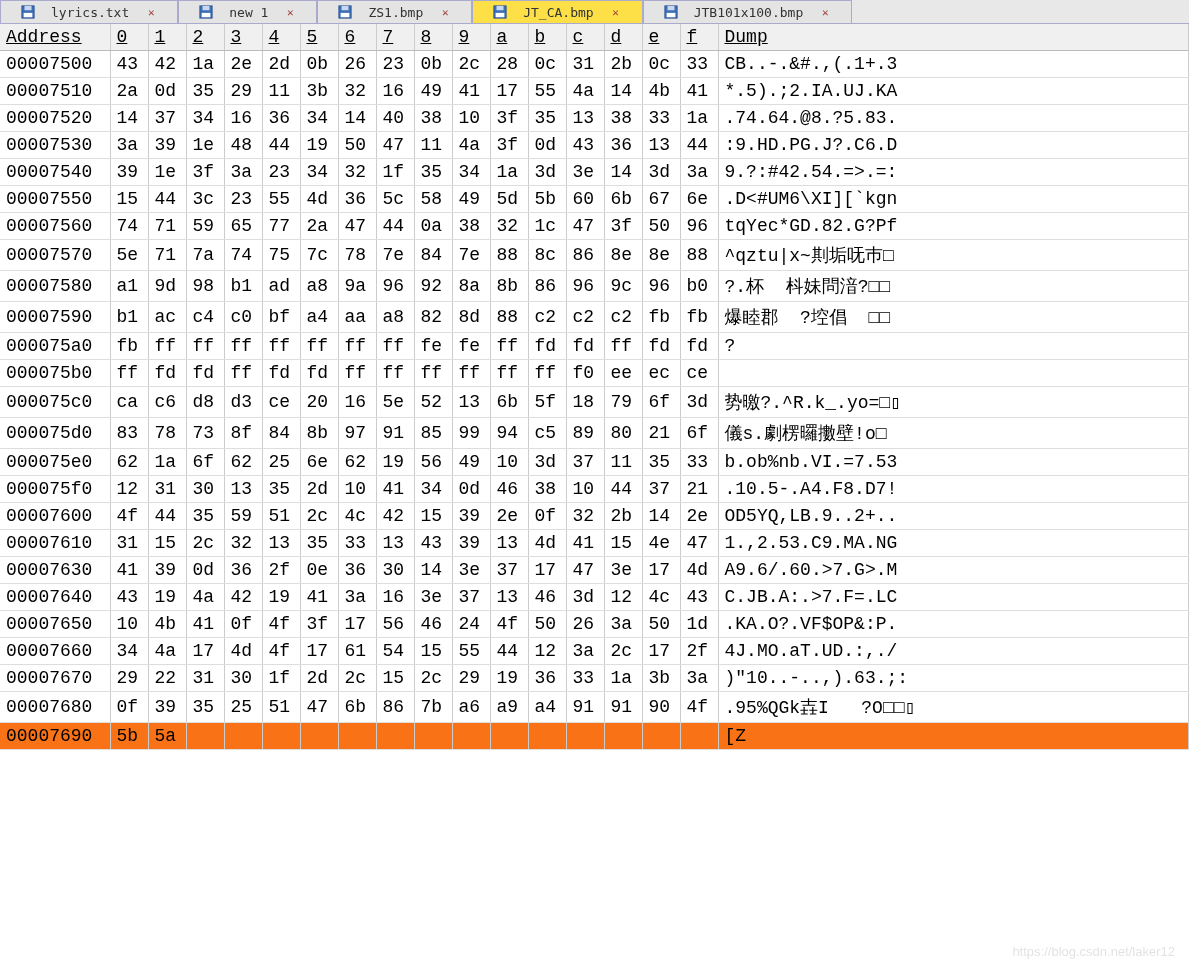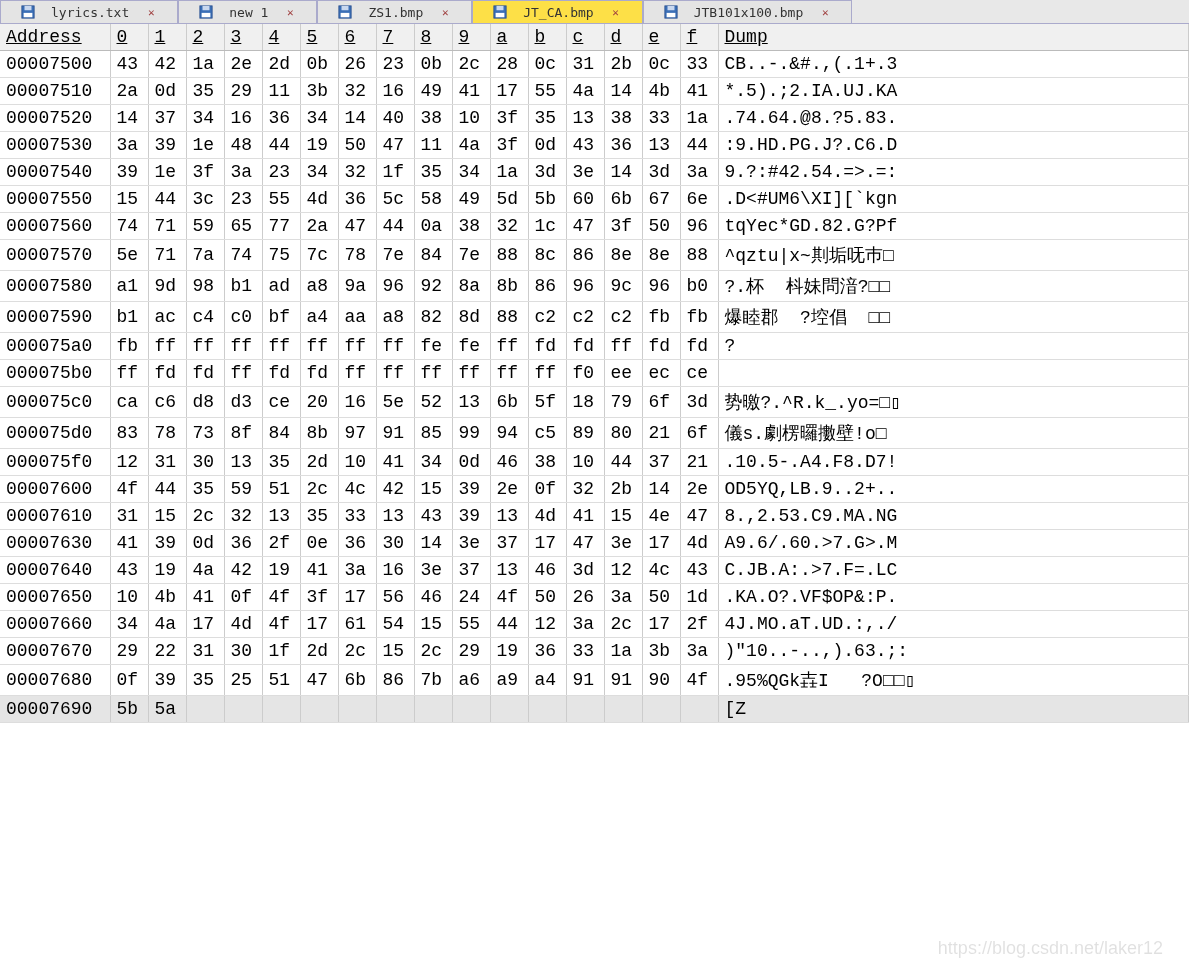--- a/index.html
+++ b/index.html
@@ -8,23 +8,23 @@
 .tab { display: flex; align-items: center; padding: 0 20px; border: 1px solid #aac; border-bottom: none; background: #e4e4e4; font-size: 13px; font-family: "Consolas",monospace; gap: 16px; height: 23px; color: #333; }
 .tab.active { background: #fde047; }
 .tab .disk { width: 14px; height: 14px; display: inline-block; }
 .tab .close { width: 12px; height: 12px; display: inline-flex; align-items: center; justify-content: center; font-size: 11px; color: #a04040; font-weight: bold; }
 .grid { width: 100%; border-collapse: collapse; }
 .grid th, .grid td { border-right: 1px solid #ccc; border-bottom: 1px solid #ddd; padding: 3px 6px; text-align: left; font-weight: normal; white-space: pre; }
 .grid thead th { background: #f0f0f0; border-bottom: 1px solid #bbb; font-size: 18px; text-decoration: underline; }
 .addr { width: 110px; }
 .hx { width: 38px; text-align: center; }
 .dump { min-width: 260px; }
-.current-row td { background: #e5e5e5; }
+.current-row td { background: #f97316; }
 .cursor { border-left: 1px solid #000; padding-left: 2px; }
-.watermark { position: fixed; right: 26px; bottom: 6px; font-size: 18px; color: rgba(0,0,0,0.12); font-family: Arial,sans-serif; }
+.watermark { position: fixed; right: 14px; bottom: 6px; font-size: 13px; color: rgba(0,0,0,0.12); font-family: Arial,sans-serif; }
 </style>
 </head>
 <body>
 
 <div class="tabbar" id="tabbar">
     <div class="tab">
       <svg class="disk" viewBox="0 0 16 16">
         <rect x="1" y="1" width="14" height="14" fill="#3b6fb6" stroke="#2a5090"></rect>
         <rect x="4" y="1" width="8" height="5" fill="#c9d8ef"></rect>
         <rect x="3" y="9" width="10" height="5" fill="#fff"></rect>
@@ -368,20 +368,40 @@
         <td class="hx">99</td>
         <td class="hx">94</td>
         <td class="hx">c5</td>
         <td class="hx">89</td>
         <td class="hx">80</td>
         <td class="hx">21</td>
         <td class="hx">6f</td>
         <td class="dump">儀s.劇楞曪擻壁!o□</td>
       </tr>
       <tr>
+        <td class="addr">000075e0</td>
+        <td class="hx">62</td>
+        <td class="hx">1a</td>
+        <td class="hx">6f</td>
+        <td class="hx">62</td>
+        <td class="hx">25</td>
+        <td class="hx">6e</td>
+        <td class="hx">62</td>
+        <td class="hx">19</td>
+        <td class="hx">56</td>
+        <td class="hx">49</td>
+        <td class="hx">10</td>
+        <td class="hx">3d</td>
+        <td class="hx">37</td>
+        <td class="hx">11</td>
+        <td class="hx">35</td>
+        <td class="hx">33</td>
+        <td class="dump">b.ob%nb.VI.=7.53</td>
+      </tr>
+      <tr>
         <td class="addr">000075f0</td>
         <td class="hx">12</td>
         <td class="hx">31</td>
         <td class="hx">30</td>
         <td class="hx">13</td>
         <td class="hx">35</td>
         <td class="hx">2d</td>
         <td class="hx">10</td>
         <td class="hx">41</td>
         <td class="hx">34</td>
@@ -425,21 +445,21 @@
         <td class="hx">33</td>
         <td class="hx">13</td>
         <td class="hx">43</td>
         <td class="hx">39</td>
         <td class="hx">13</td>
         <td class="hx">4d</td>
         <td class="hx">41</td>
         <td class="hx">15</td>
         <td class="hx">4e</td>
         <td class="hx">47</td>
-        <td class="dump">8.,2.53.C9.MA.NG</td>
+        <td class="dump">1.,2.53.C9.MA.NG</td>
       </tr>
       <tr>
         <td class="addr">00007630</td>
         <td class="hx">41</td>
         <td class="hx">39</td>
         <td class="hx">0d</td>
         <td class="hx">36</td>
         <td class="hx">2f</td>
         <td class="hx">0e</td>
         <td class="hx">36</td>

